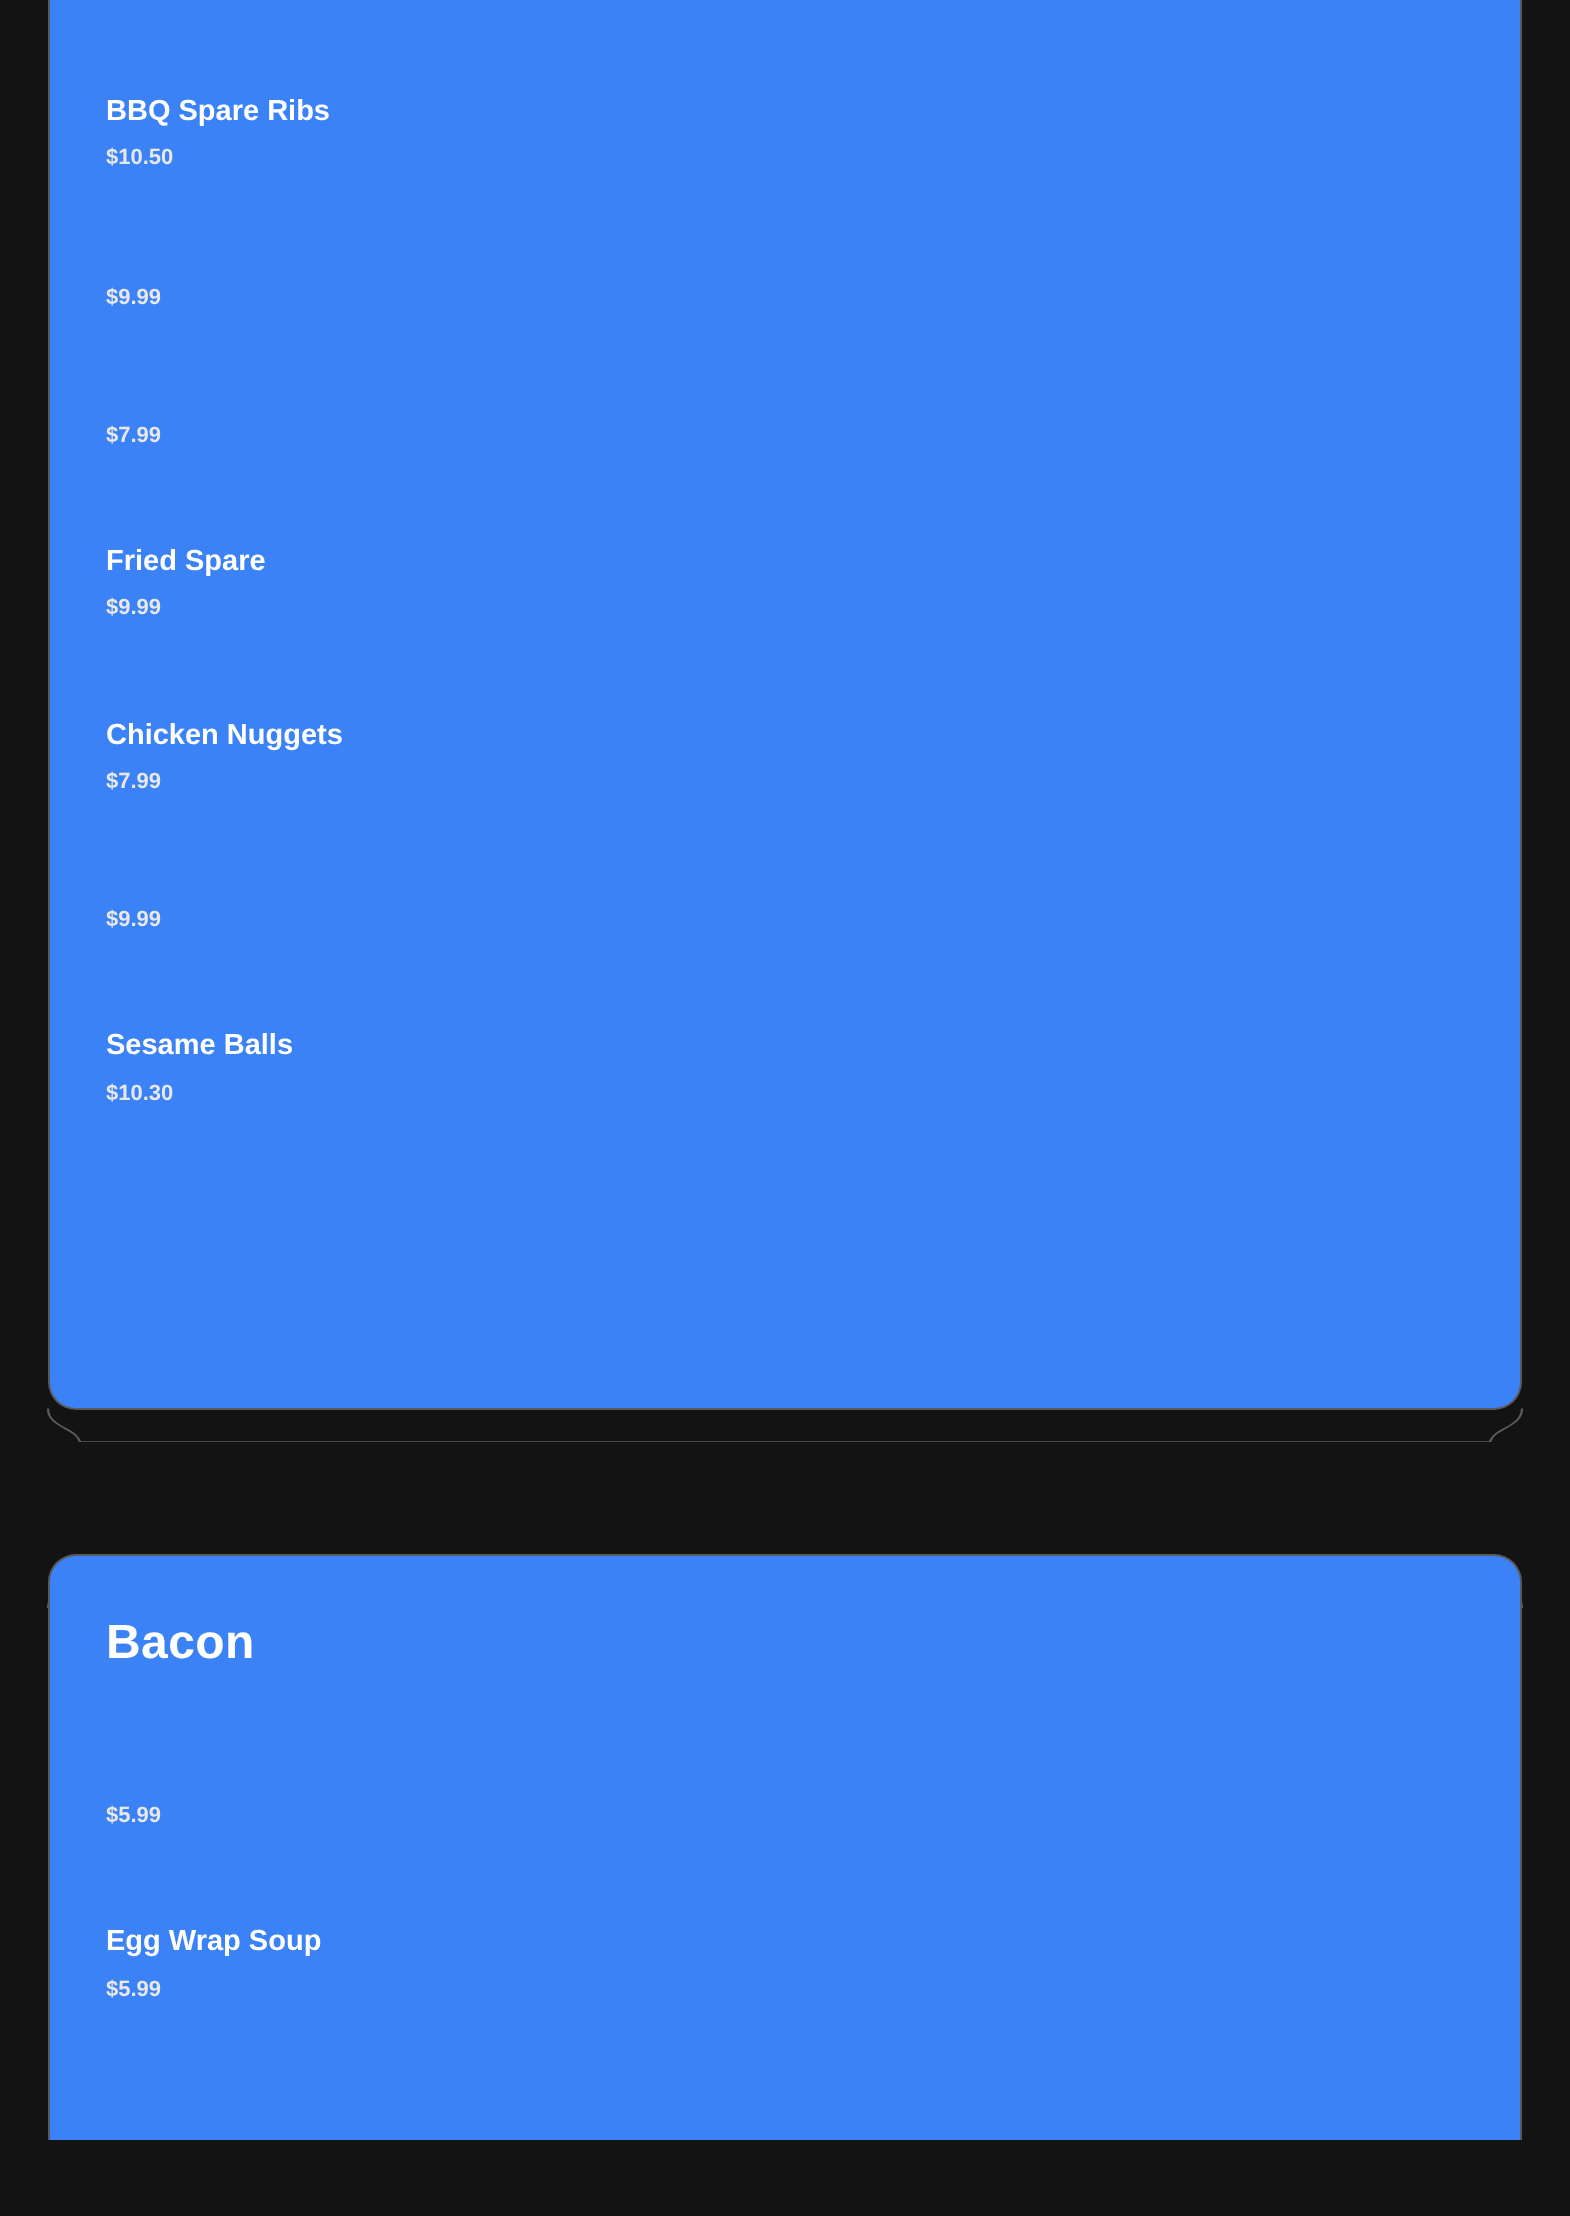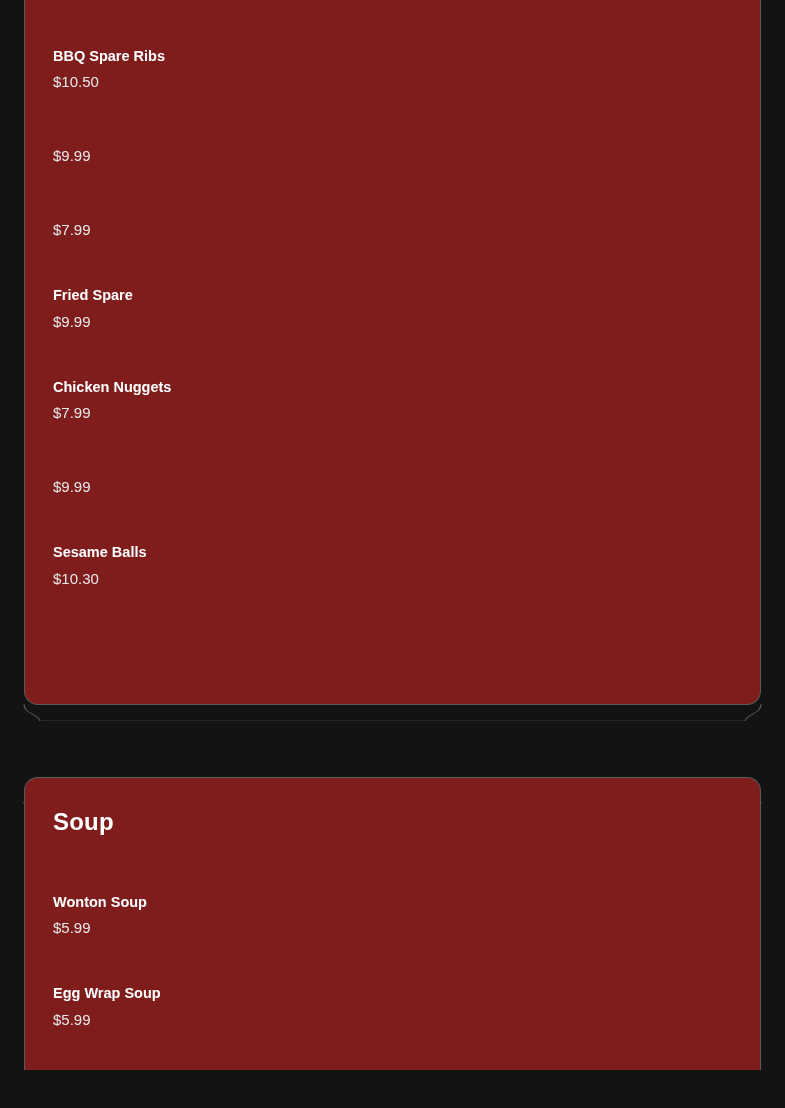--- a/index.html
+++ b/index.html
@@ -20,21 +20,21 @@
     position: relative;
     width: 785px;
     height: 1108px;
     background: #131313;
   }
 
   
   .card {
     position: relative;
     margin: 0 24px 0 24px;
-    background: #7f1d1d;
+    background: #3b82f6;
     border: 1px solid #5a5a5a;
   }
 
   
   .card-top-cut {
     border-top: none;
     border-radius: 0 0 14px 14px;
     padding: 0 0 14px 0;
     margin-top: 0;
     height: 705px;
@@ -75,22 +75,22 @@
     padding-top: 0;
   }
   .item-name {
     font-size: 14.5px;
     font-weight: bold;
     color: #ffffff;
     line-height: 1.2;
     margin: 0;
   }
   .item-price {
-    font-size: 15px;
-    font-weight: normal;
+    font-size: 11px;
+    font-weight: bold;
     color: #e8e8e8;
     line-height: 1.2;
     margin: 8px 0 0 0;
   }
 
   .gap-between-cards {
     height: 72px;
   }
 </style>
 </head>
@@ -142,24 +142,23 @@
 
   <div class="gap-between-cards"></div>
 
   <svg class="notch-line" style="top:786px;" viewBox="0 0 785 30" preserveAspectRatio="none">
     <path d="M24 30 C24 14, 38 14, 40 2 L745 2 C747 14, 761 14, 761 30" fill="none" stroke="#5a5a5a" stroke-width="1.2"></path>
   </svg>
 
   <div class="card card-second" style="height:293px;">
     <div class="card-inner">
 
-      <h2 class="section-title">Soup</h2>
+      <h2 class="section-title">Bacon</h2>
 
       <div class="item" style="padding-top:58px;">
-        <p class="item-name">Wonton Soup</p>
         <p class="item-price">$5.99</p>
       </div>
 
       <div class="item" style="padding-top:48px;">
         <p class="item-name">Egg Wrap Soup</p>
         <p class="item-price">$5.99</p>
       </div>
 
     </div>
   </div>

